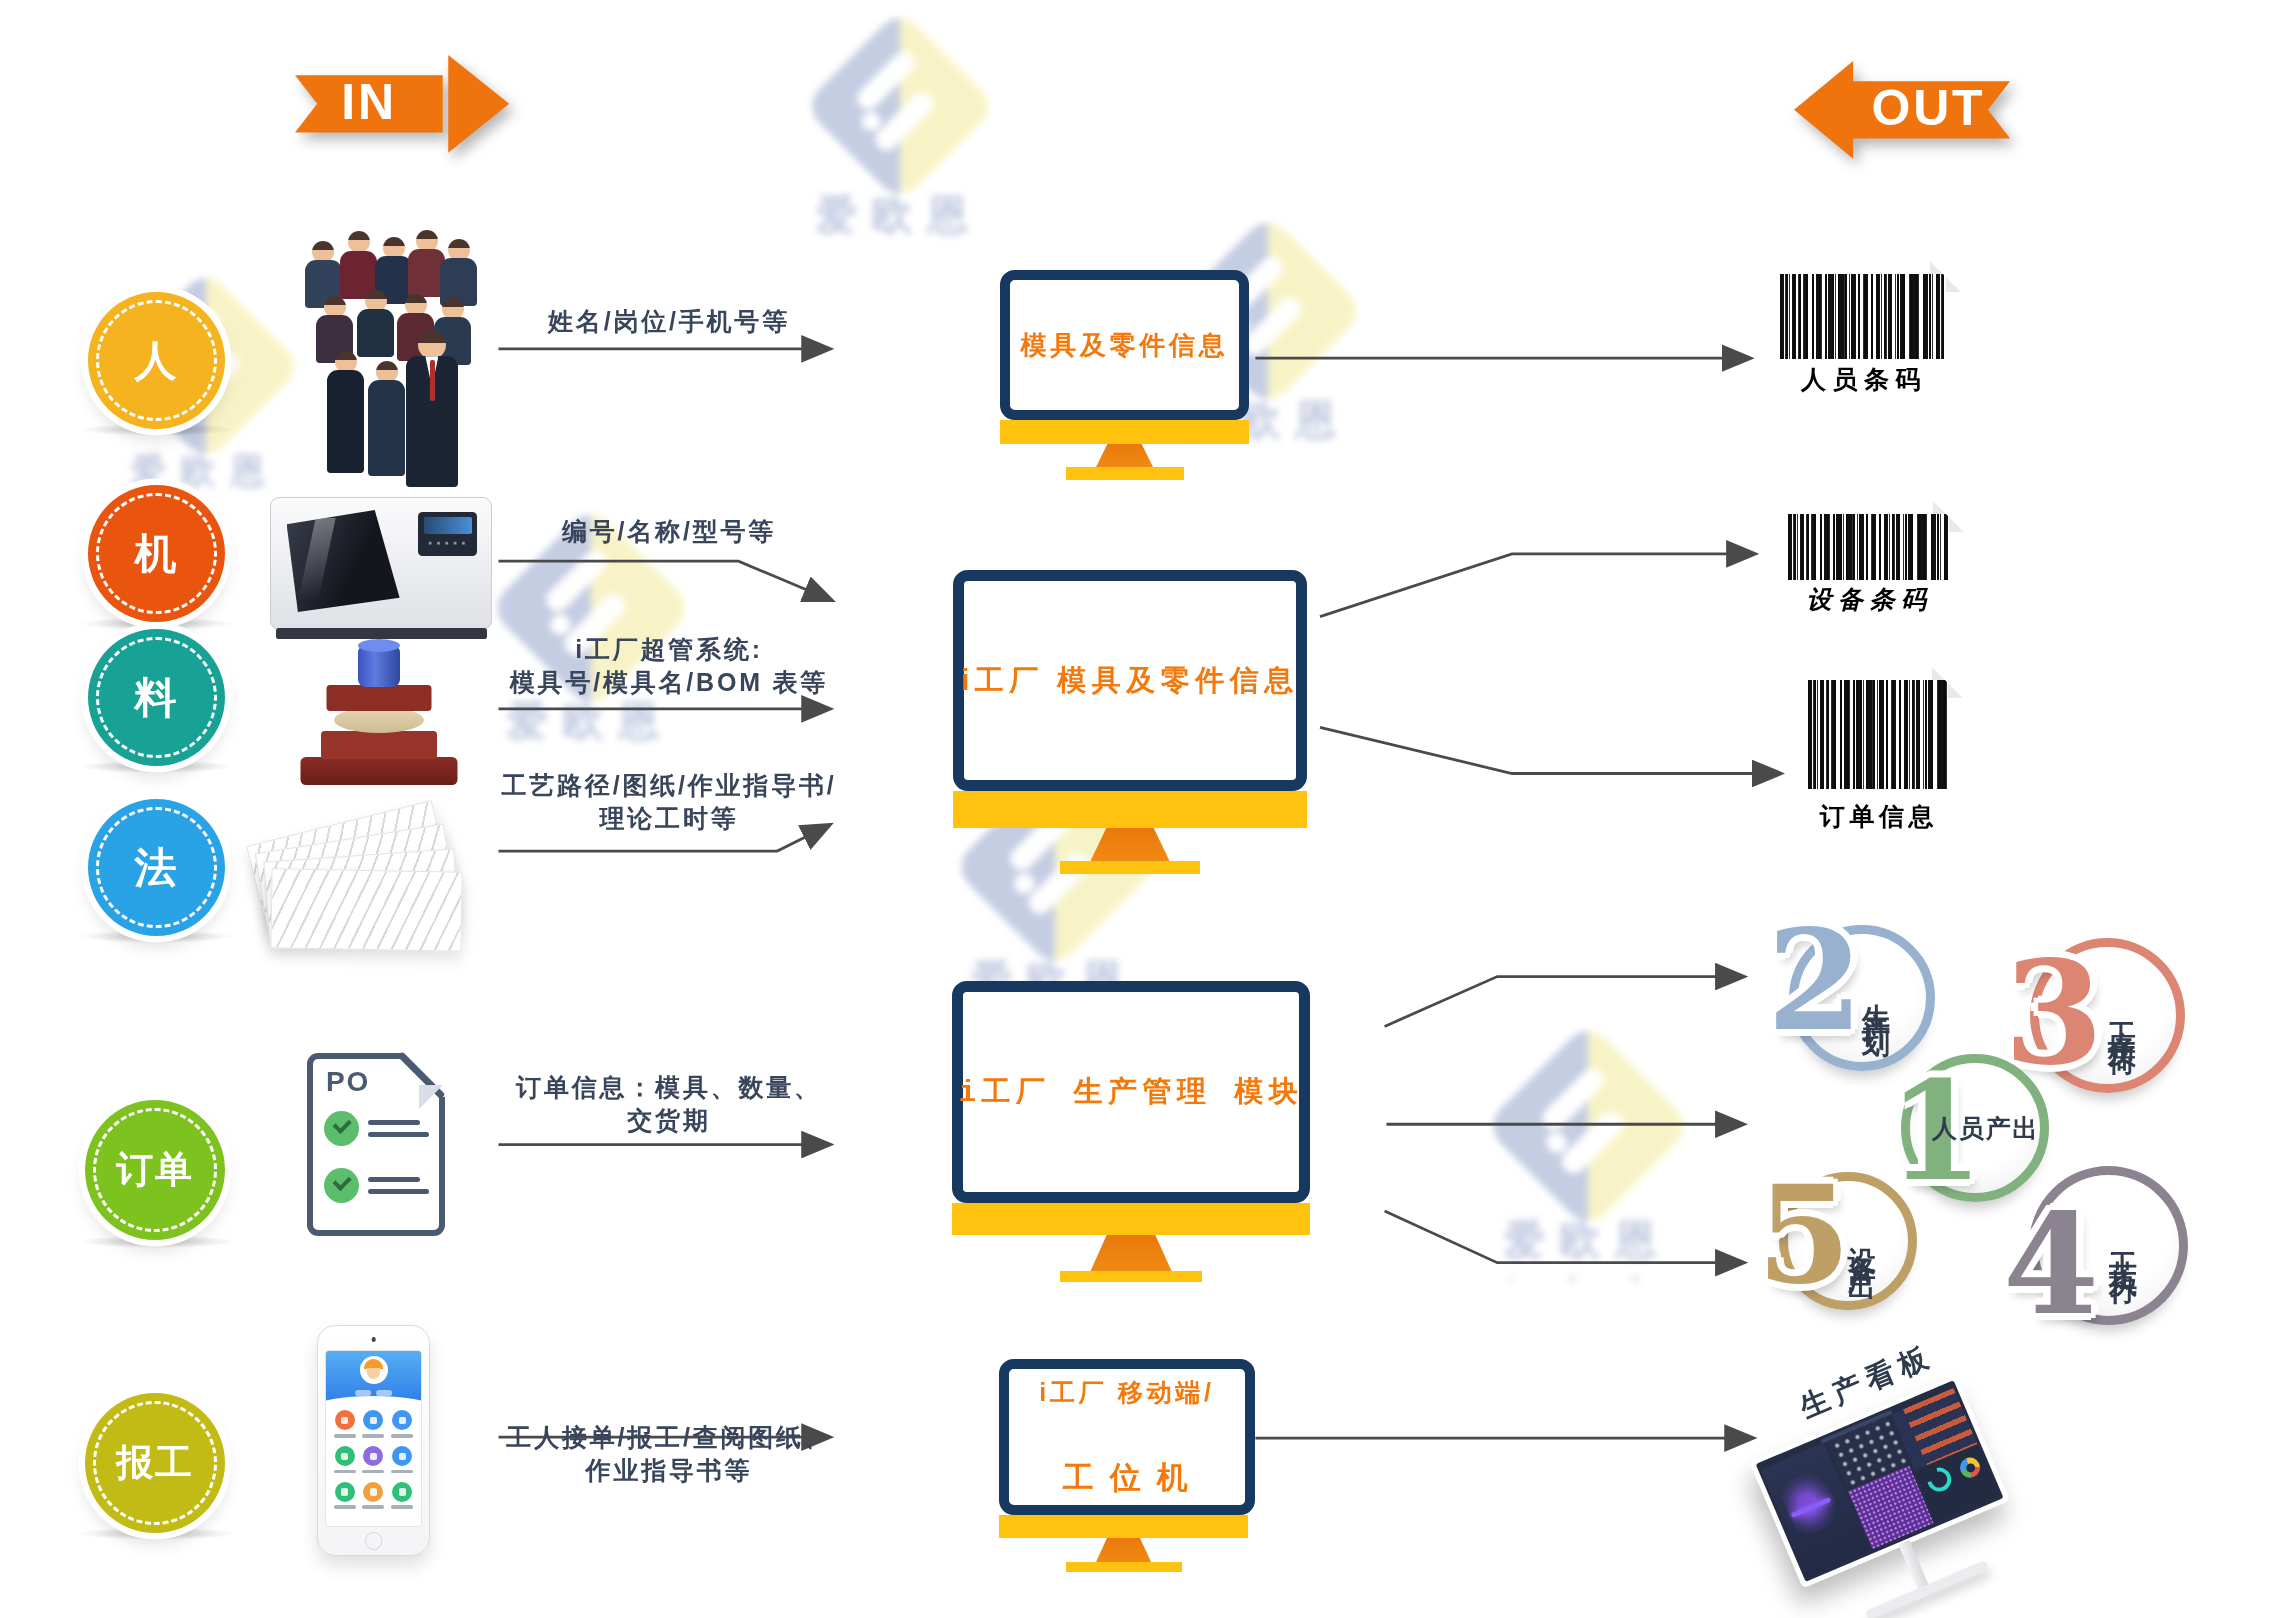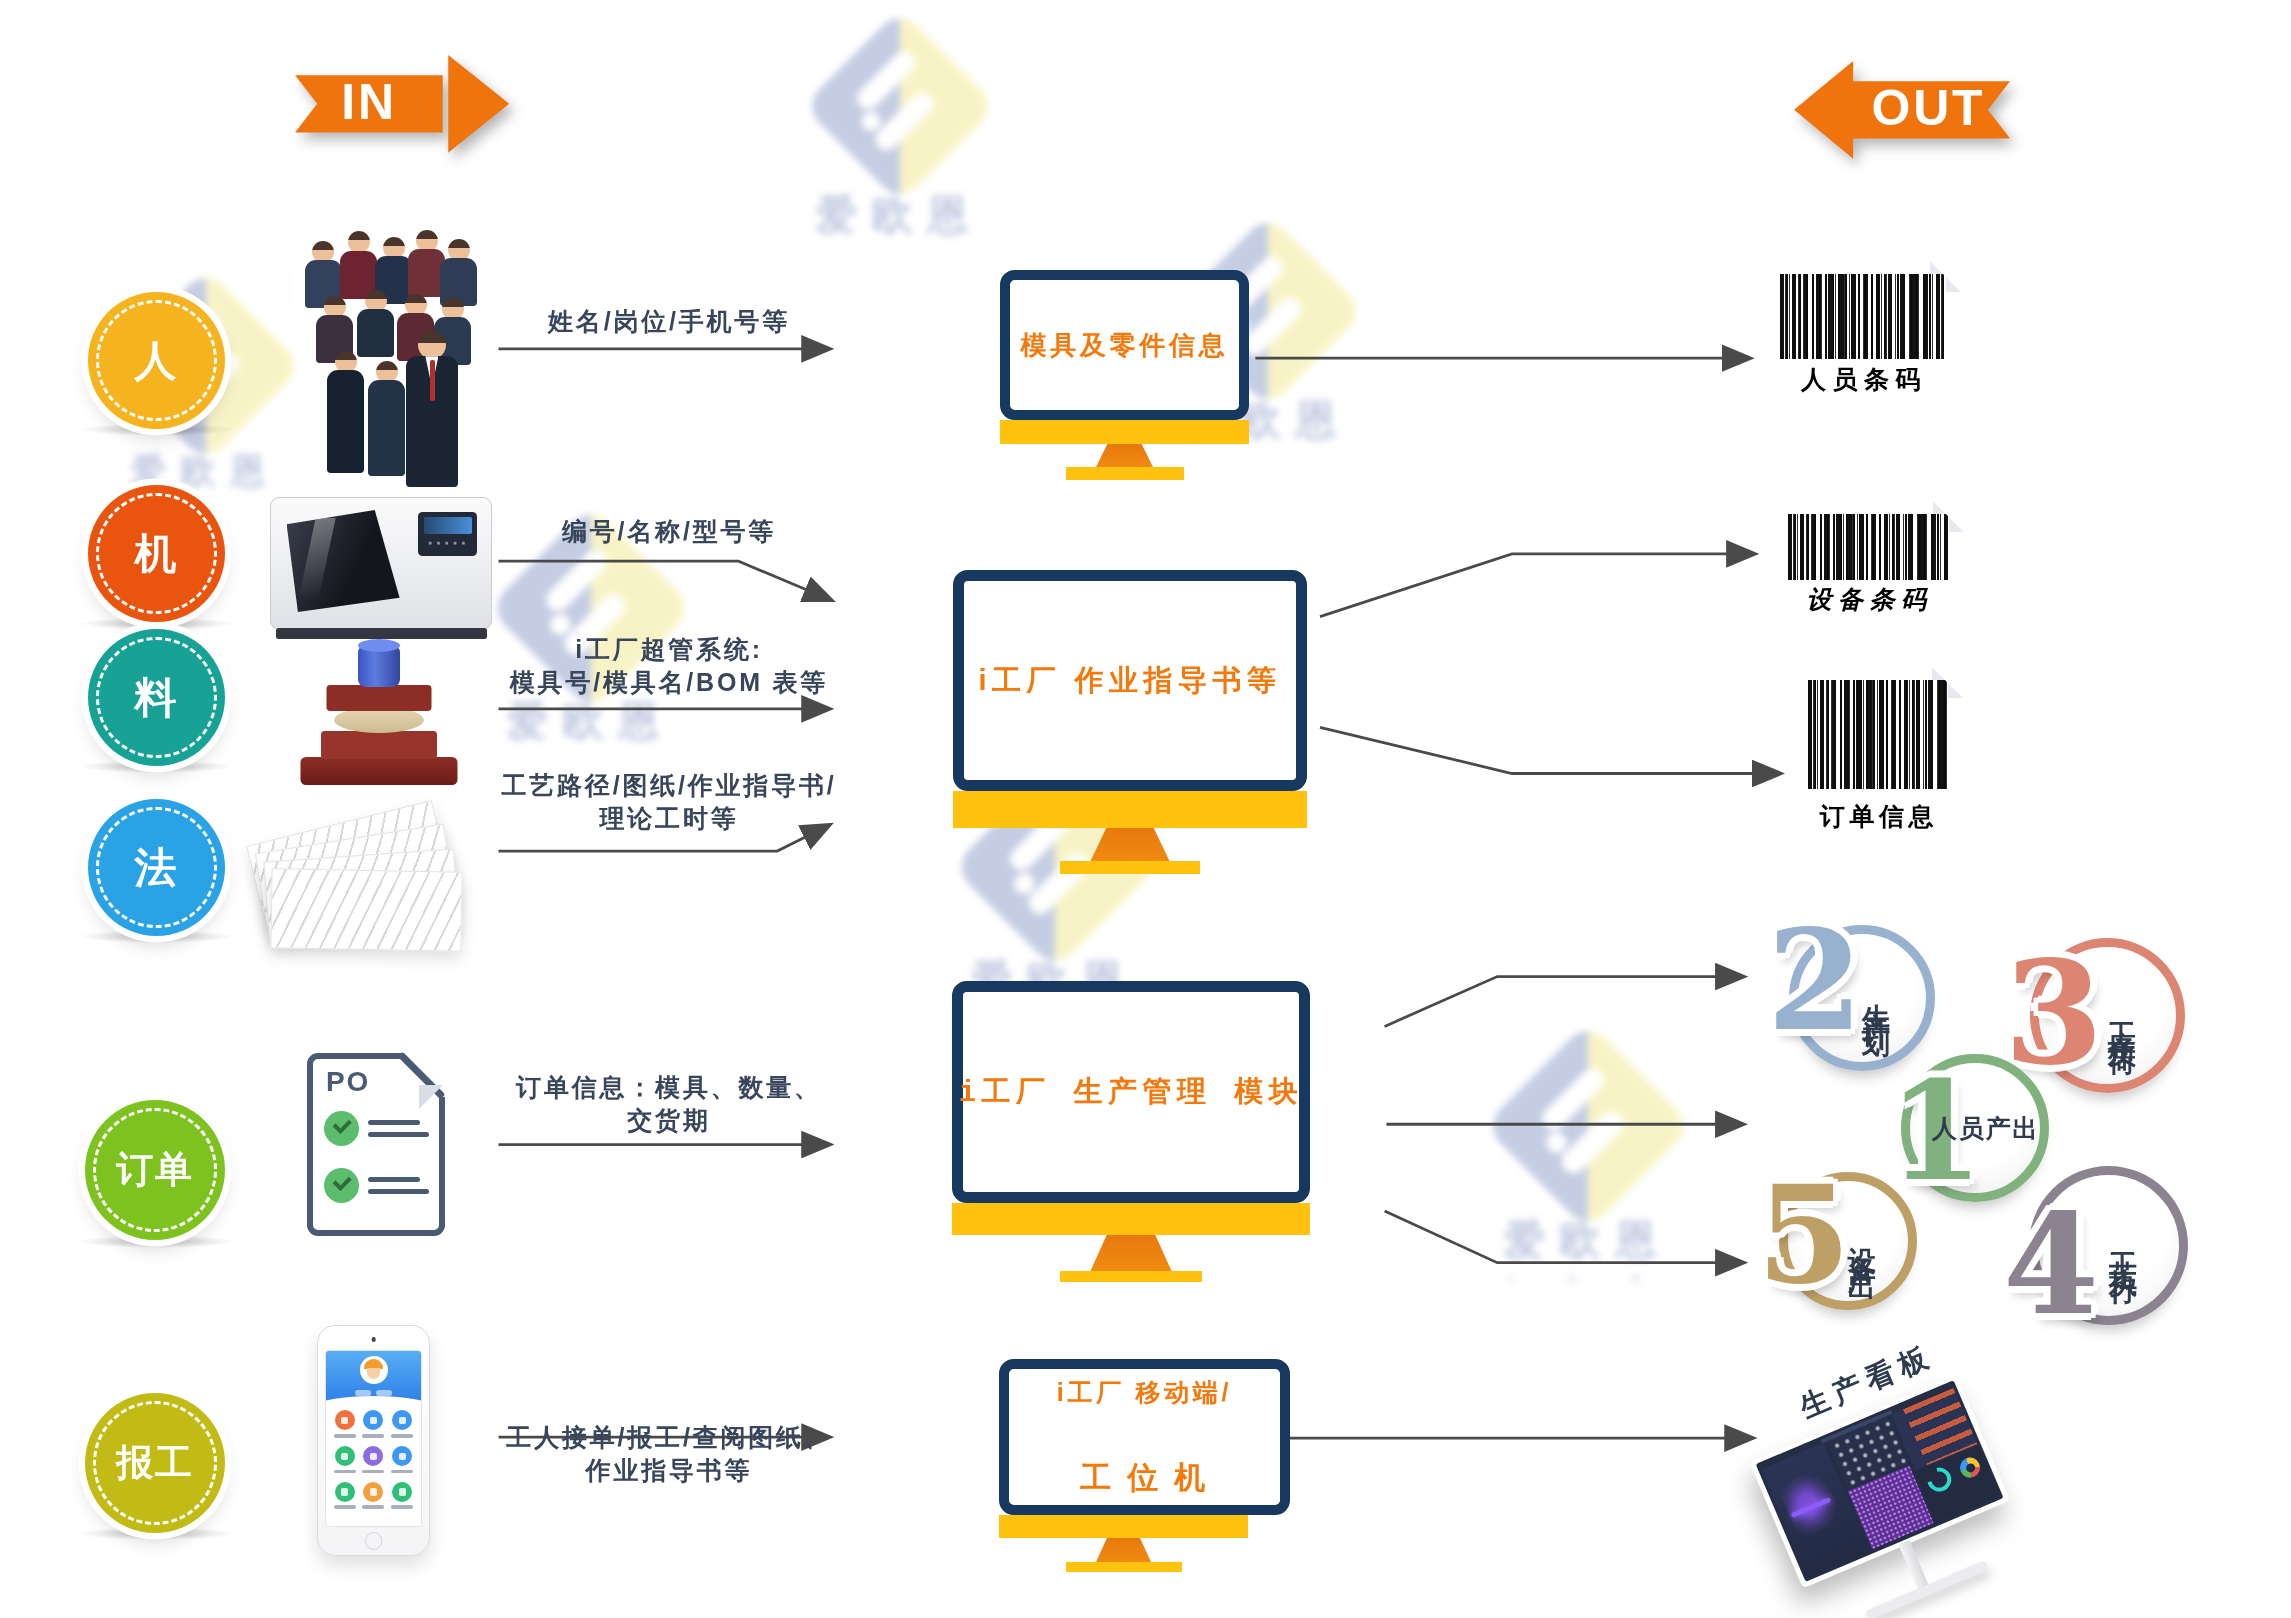--- a/index.html
+++ b/index.html
@@ -516,38 +516,38 @@
     <div class="mscreen" style="width:249px;height:150px;">
       <div class="mtitle" style="font-size:26px;letter-spacing:3.7px;">模具及零件信息</div>
     </div>
     <div class="mbar" style="width:249px;height:24px;"></div>
     <div class="mstand" style="width:57px;height:23px;"></div>
     <div class="mbase" style="width:118px;height:13px;"></div>
   </div>
 
   <div class="monitor" style="left:953px;top:570px;width:354px;">
     <div class="mscreen" style="width:354px;height:221px;border-width:11px;">
-      <div class="mtitle" style="font-size:29px;letter-spacing:5.5px;">i工厂 作业指导书等</div>
+      <div class="mtitle" style="font-size:29px;letter-spacing:5.5px;">i工厂 模具及零件信息</div>
     </div>
     <div class="mbar" style="width:354px;height:37px;"></div>
     <div class="mstand" style="width:79px;height:33px;"></div>
     <div class="mbase" style="width:140px;height:13px;"></div>
   </div>
 
   <div class="monitor" style="left:952px;top:981px;width:358px;">
     <div class="mscreen" style="width:358px;height:222px;border-width:11px;font-family:Liberation Mono, monospace;">
       <div class="mtitle" style="font-size:29px;letter-spacing:5.5px;">i工厂 生产管理 模块</div>
     </div>
     <div class="mbar" style="width:358px;height:32px;"></div>
     <div class="mstand" style="width:81px;height:36px;"></div>
     <div class="mbase" style="width:142px;height:11px;"></div>
   </div>
 
   <div class="monitor" style="left:999px;top:1359px;width:249px;">
-    <div class="mscreen" style="width:291px;height:156px;gap:48px;">
+    <div class="mscreen" style="width:256px;height:156px;gap:48px;">
       <div class="mtitle" style="font-size:25px;letter-spacing:3.7px;">i工厂 移动端/</div>
       <div class="mtitle" style="font-size:31px;letter-spacing:3.7px;text-align:right;">工 位 机</div>
     </div>
     <div class="mbar" style="width:249px;height:23px;"></div>
     <div class="mstand" style="width:55px;height:24px;"></div>
     <div class="mbase" style="width:116px;height:10px;"></div>
   </div>
 
   <div class="bcard bc1">
     <div class="bfold"></div>

